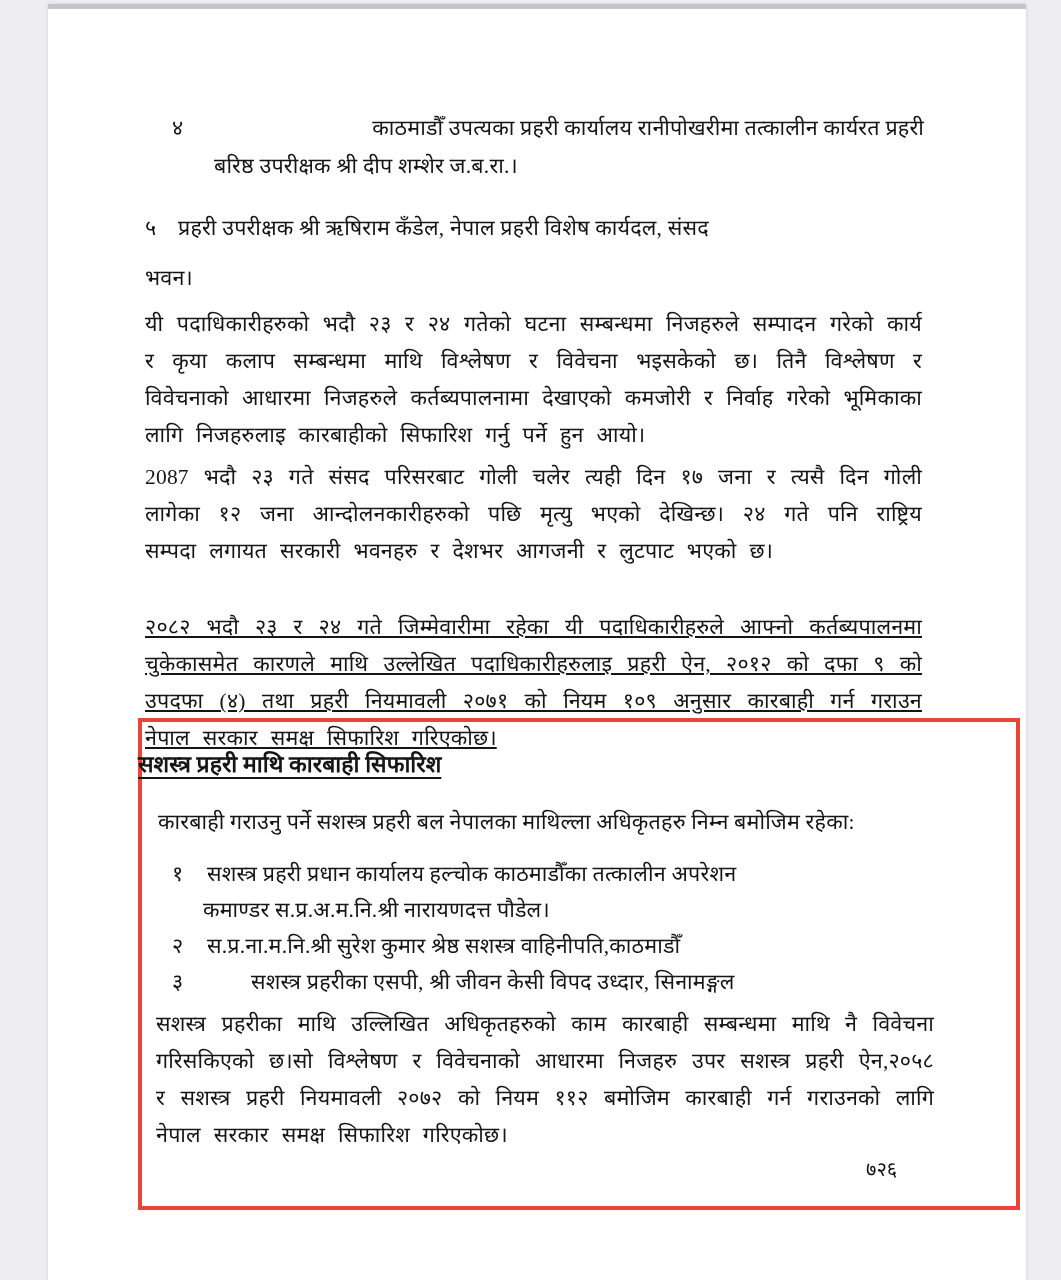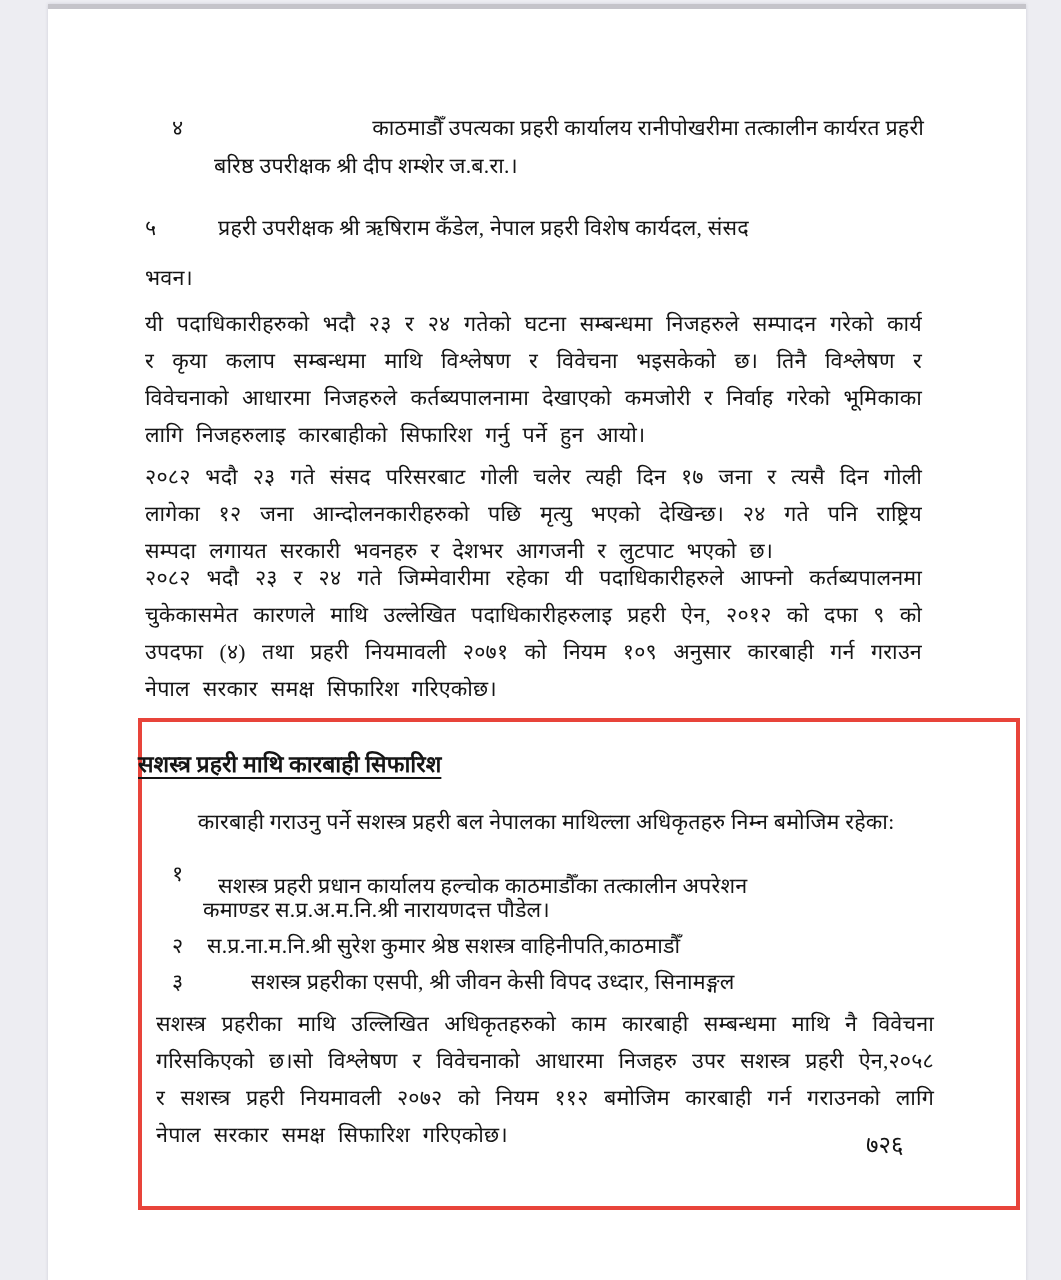--- a/index.html
+++ b/index.html
@@ -58,56 +58,56 @@
     font-weight: bold;
   }
   .heading span {
     text-decoration: underline;
     text-underline-offset: 5px;
     text-decoration-thickness: 2px;
   }
   .pagenum {
     position: absolute;
     left: 866px;
-    top: 1128px;
-    font-size: 24px;
+    top: 1152px;
+    font-size: 20px;
     line-height: 34px;
   }
 </style>
 </head>
 <body>
 
 <div class="screen">
 
   <div class="paper"></div>
 
   <div class="txt" style="left:172px; top:110px;">४</div>
   <div class="txt" style="left:212px; top:110px; width:712px;text-align:right;">काठमाडौँ उपत्यका प्रहरी कार्यालय रानीपोखरीमा तत्कालीन कार्यरत प्रहरी</div>
   <div class="txt" style="left:214px; top:148px; width:700px;">बरिष्ठ उपरीक्षक श्री दीप शम्शेर ज.ब.रा.।</div>
 
   <div class="txt" style="left:145px; top:210px;">५</div>
-  <div class="txt" style="left:178px; top:210px; width:740px;margin-left:40px;">प्रहरी उपरीक्षक श्री ऋषिराम कँडेल, नेपाल प्रहरी विशेष कार्यदल, संसद</div>
+  <div class="txt" style="left:178px; top:210px; width:740px;">प्रहरी उपरीक्षक श्री ऋषिराम कँडेल, नेपाल प्रहरी विशेष कार्यदल, संसद</div>
   <div class="txt" style="left:145px; top:260px;">भवन।</div>
 
   <div class="txt just" style="left:145px; top:306px; width:777px;">यी पदाधिकारीहरुको भदौ २३ र २४ गतेको घटना सम्बन्धमा निजहरुले सम्पादन गरेको कार्य र कृया कलाप सम्बन्धमा माथि विश्लेषण र विवेचना भइसकेको छ। तिनै विश्लेषण र विवेचनाको आधारमा निजहरुले कर्तब्यपालनामा देखाएको कमजोरी र निर्वाह गरेको भूमिकाका लागि निजहरुलाइ कारबाहीको सिफारिश गर्नु पर्ने हुन आयो।</div>
 
-  <div class="txt just" style="left:145px; top:459px; width:777px;">२०८२ भदौ २३ गते संसद परिसरबाट गोली चलेर त्यही दिन १७ जना र त्यसै दिन गोली लागेका १२ जना आन्दोलनकारीहरुको पछि मृत्यु भएको देखिन्छ। २४ गते पनि राष्ट्रिय सम्पदा लगायत सरकारी भवनहरु र देशभर आगजनी र लुटपाट भएको छ।</div>
+  <div class="txt just" style="left:145px; top:459px; width:777px;">2087 भदौ २३ गते संसद परिसरबाट गोली चलेर त्यही दिन १७ जना र त्यसै दिन गोली लागेका १२ जना आन्दोलनकारीहरुको पछि मृत्यु भएको देखिन्छ। २४ गते पनि राष्ट्रिय सम्पदा लगायत सरकारी भवनहरु र देशभर आगजनी र लुटपाट भएको छ।</div>
 
-  <div class="txt just" style="left:145px; top:560px; width:777px;">२०८२ भदौ २३ र २४ गते जिम्मेवारीमा रहेका यी पदाधिकारीहरुले आफ्नो कर्तब्यपालनमा चुकेकासमेत कारणले माथि उल्लेखित पदाधिकारीहरुलाइ प्रहरी ऐन, २०१२ को दफा ९ को उपदफा (४) तथा प्रहरी नियमावली २०७१ को नियम १०९ अनुसार कारबाही गर्न गराउन नेपाल सरकार समक्ष सिफारिश गरिएकोछ।</div>
+  <div class="txt just" style="left:145px; top:609px; width:777px;text-decoration:underline;">२०८२ भदौ २३ र २४ गते जिम्मेवारीमा रहेका यी पदाधिकारीहरुले आफ्नो कर्तब्यपालनमा चुकेकासमेत कारणले माथि उल्लेखित पदाधिकारीहरुलाइ प्रहरी ऐन, २०१२ को दफा ९ को उपदफा (४) तथा प्रहरी नियमावली २०७१ को नियम १०९ अनुसार कारबाही गर्न गराउन नेपाल सरकार समक्ष सिफारिश गरिएकोछ।</div>
 
   <div class="redbox"></div>
 
   <div class="heading">
     <span>सशस्त्र प्रहरी माथि कारबाही सिफारिश</span>
   </div>
 
-  <div class="txt" style="left:158px; top:804px; width:776px;text-align:center;">कारबाही गराउनु पर्ने सशस्त्र प्रहरी बल नेपालका माथिल्ला अधिकृतहरु निम्न बमोजिम रहेका:</div>
+  <div class="txt" style="left:158px; top:804px; width:776px;">कारबाही गराउनु पर्ने सशस्त्र प्रहरी बल नेपालका माथिल्ला अधिकृतहरु निम्न बमोजिम रहेका:</div>
 
   <div class="txt" style="left:172px; top:856px;">१</div>
-  <div class="txt" style="left:218px; top:856px; width:660px;margin-top:12px;">सशस्त्र प्रहरी प्रधान कार्यालय हल्चोक काठमाडौँका तत्कालीन अपरेशन</div>
+  <div class="txt" style="left:207px; top:856px; width:660px;">सशस्त्र प्रहरी प्रधान कार्यालय हल्चोक काठमाडौँका तत्कालीन अपरेशन</div>
   <div class="txt" style="left:203px; top:892px; width:650px;">कमाण्डर स.प्र.अ.म.नि.श्री नारायणदत्त पौडेल।</div>
 
   <div class="txt" style="left:172px; top:928px;">२</div>
   <div class="txt" style="left:207px; top:928px; width:690px;">स.प्र.ना.म.नि.श्री सुरेश कुमार श्रेष्ठ सशस्त्र वाहिनीपति,काठमाडौँ</div>
 
   <div class="txt" style="left:172px; top:964px;">३</div>
   <div class="txt" style="left:207px; top:964px; width:690px;margin-left:44px;">सशस्त्र प्रहरीका एसपी, श्री जीवन केसी विपद उध्दार, सिनामङ्गल</div>
 
   <div class="txt just" style="left:156px; top:1006px; width:778px;">सशस्त्र प्रहरीका माथि उल्लिखित अधिकृतहरुको काम कारबाही सम्बन्धमा माथि नै विवेचना गरिसकिएको छ।सो विश्लेषण र विवेचनाको आधारमा निजहरु उपर सशस्त्र प्रहरी ऐन,२०५८ र सशस्त्र प्रहरी नियमावली २०७२ को नियम ११२ बमोजिम कारबाही गर्न गराउनको लागि नेपाल सरकार समक्ष सिफारिश गरिएकोछ।</div>
 

